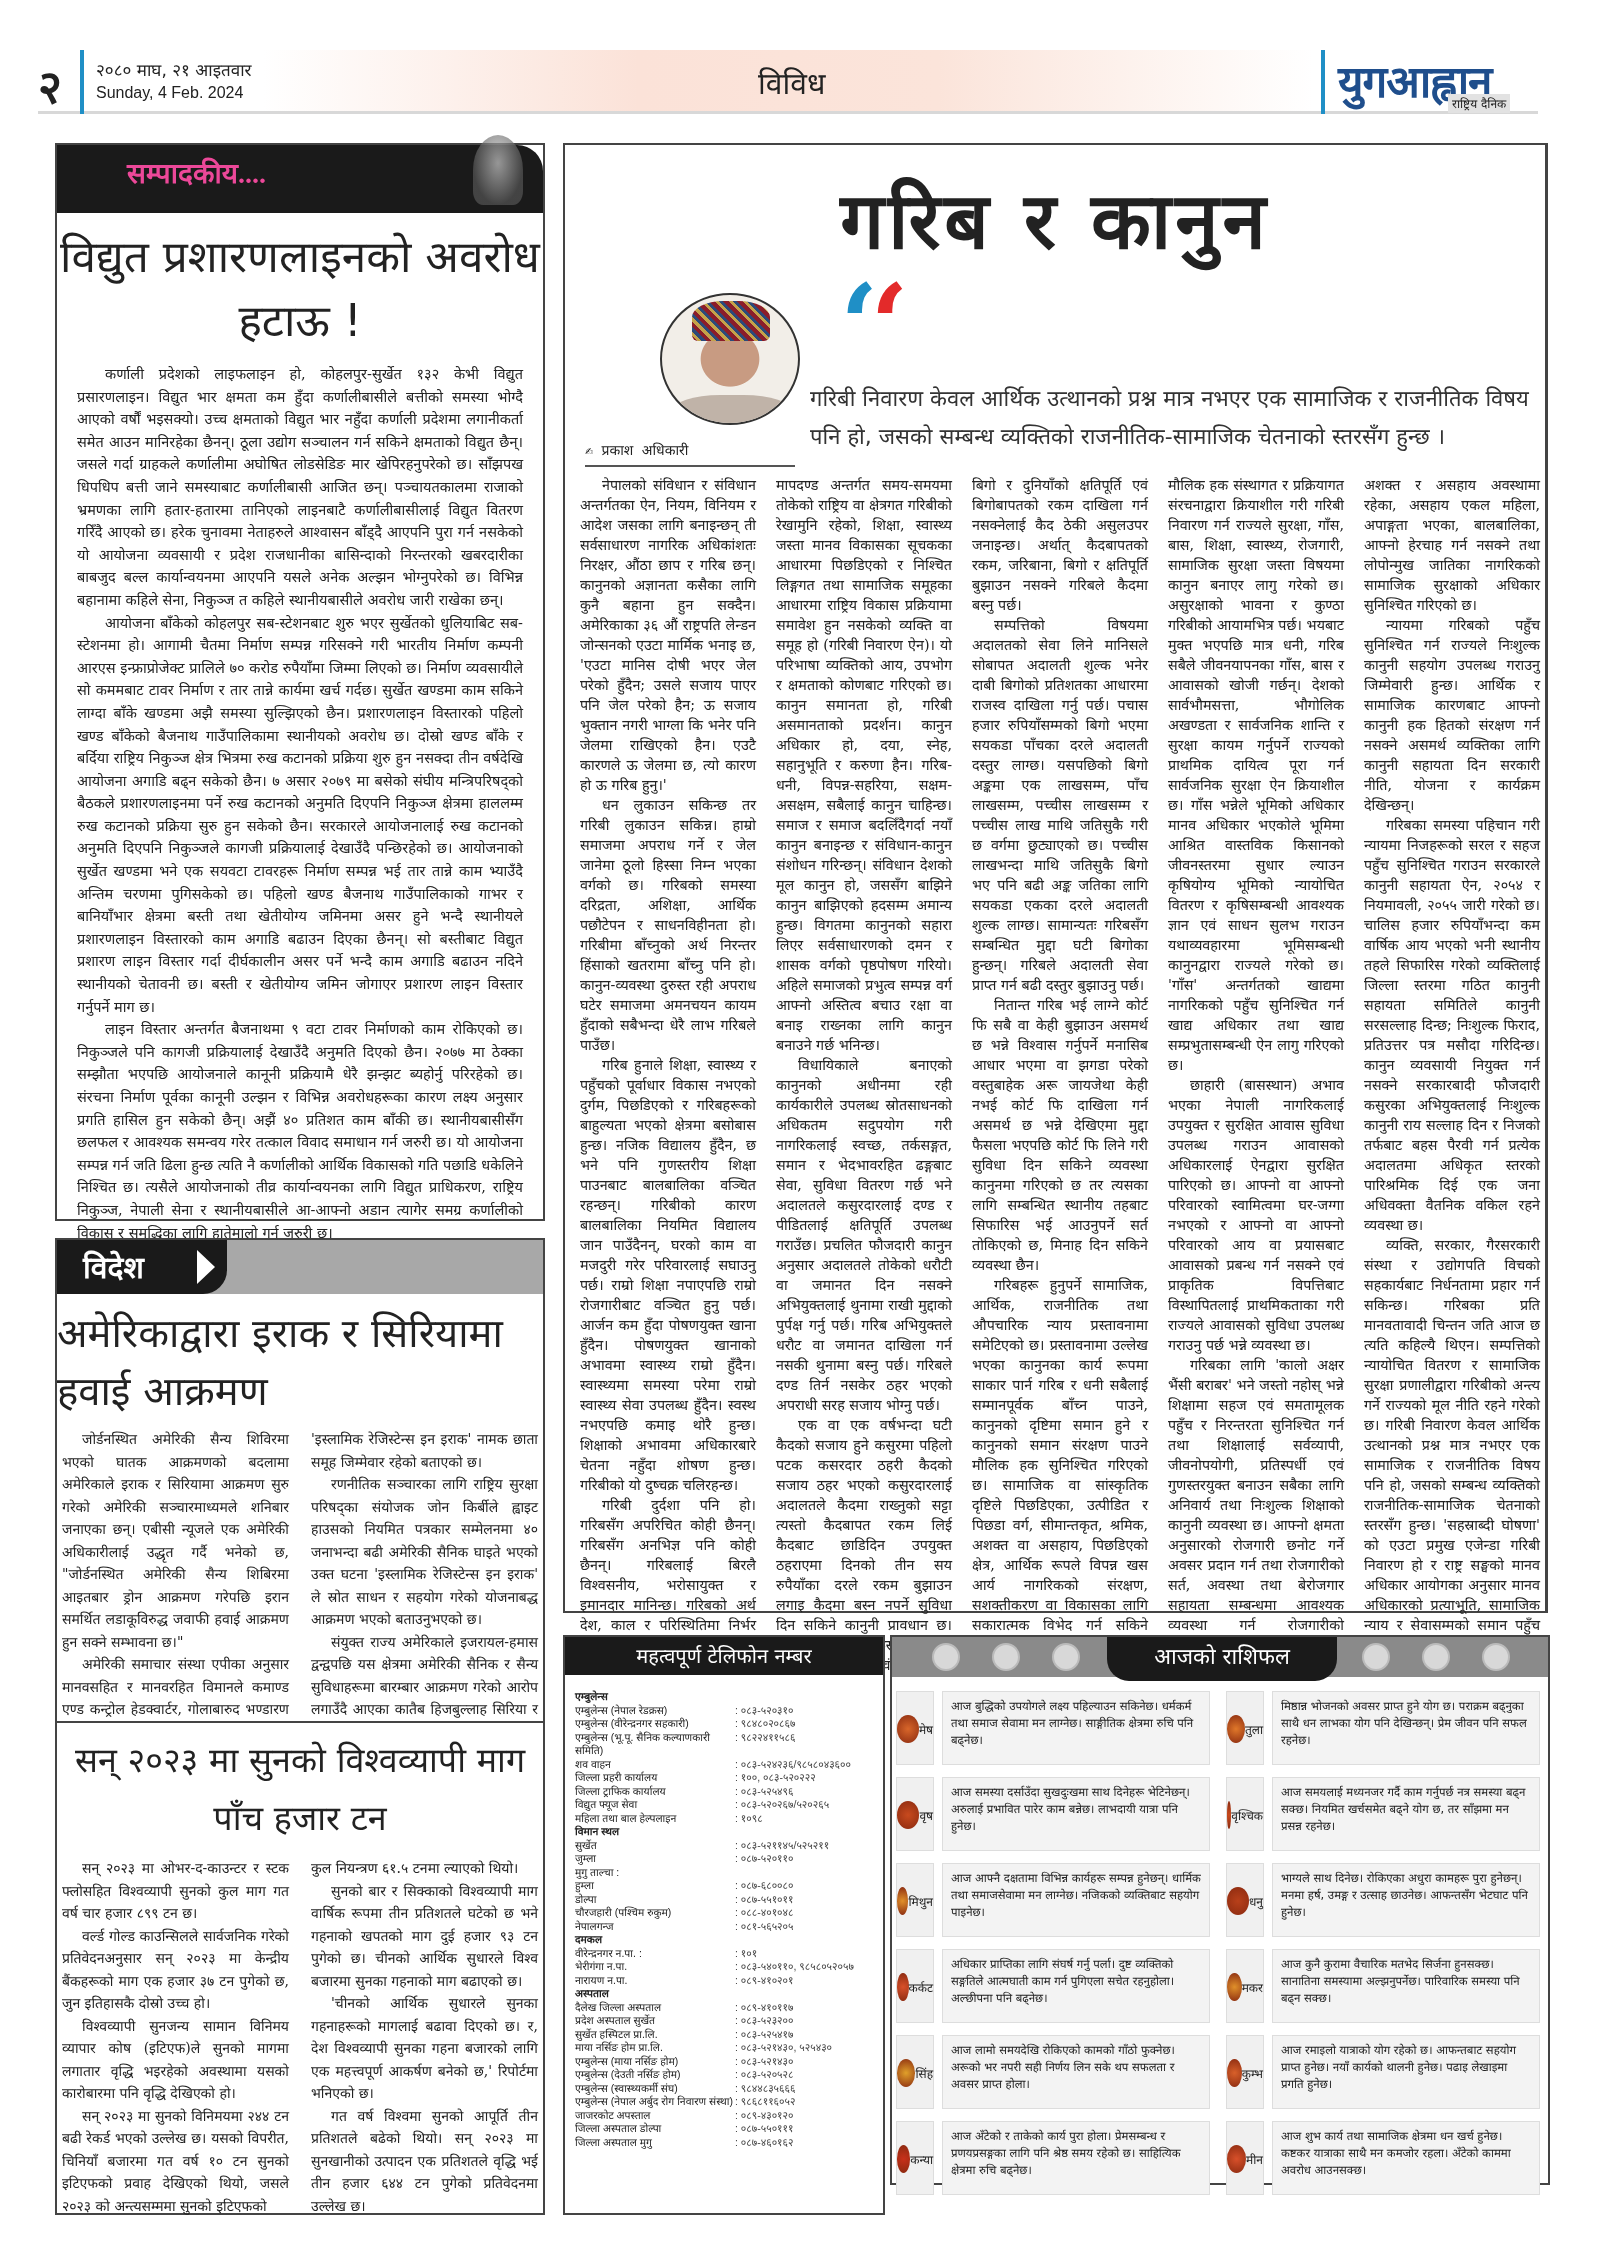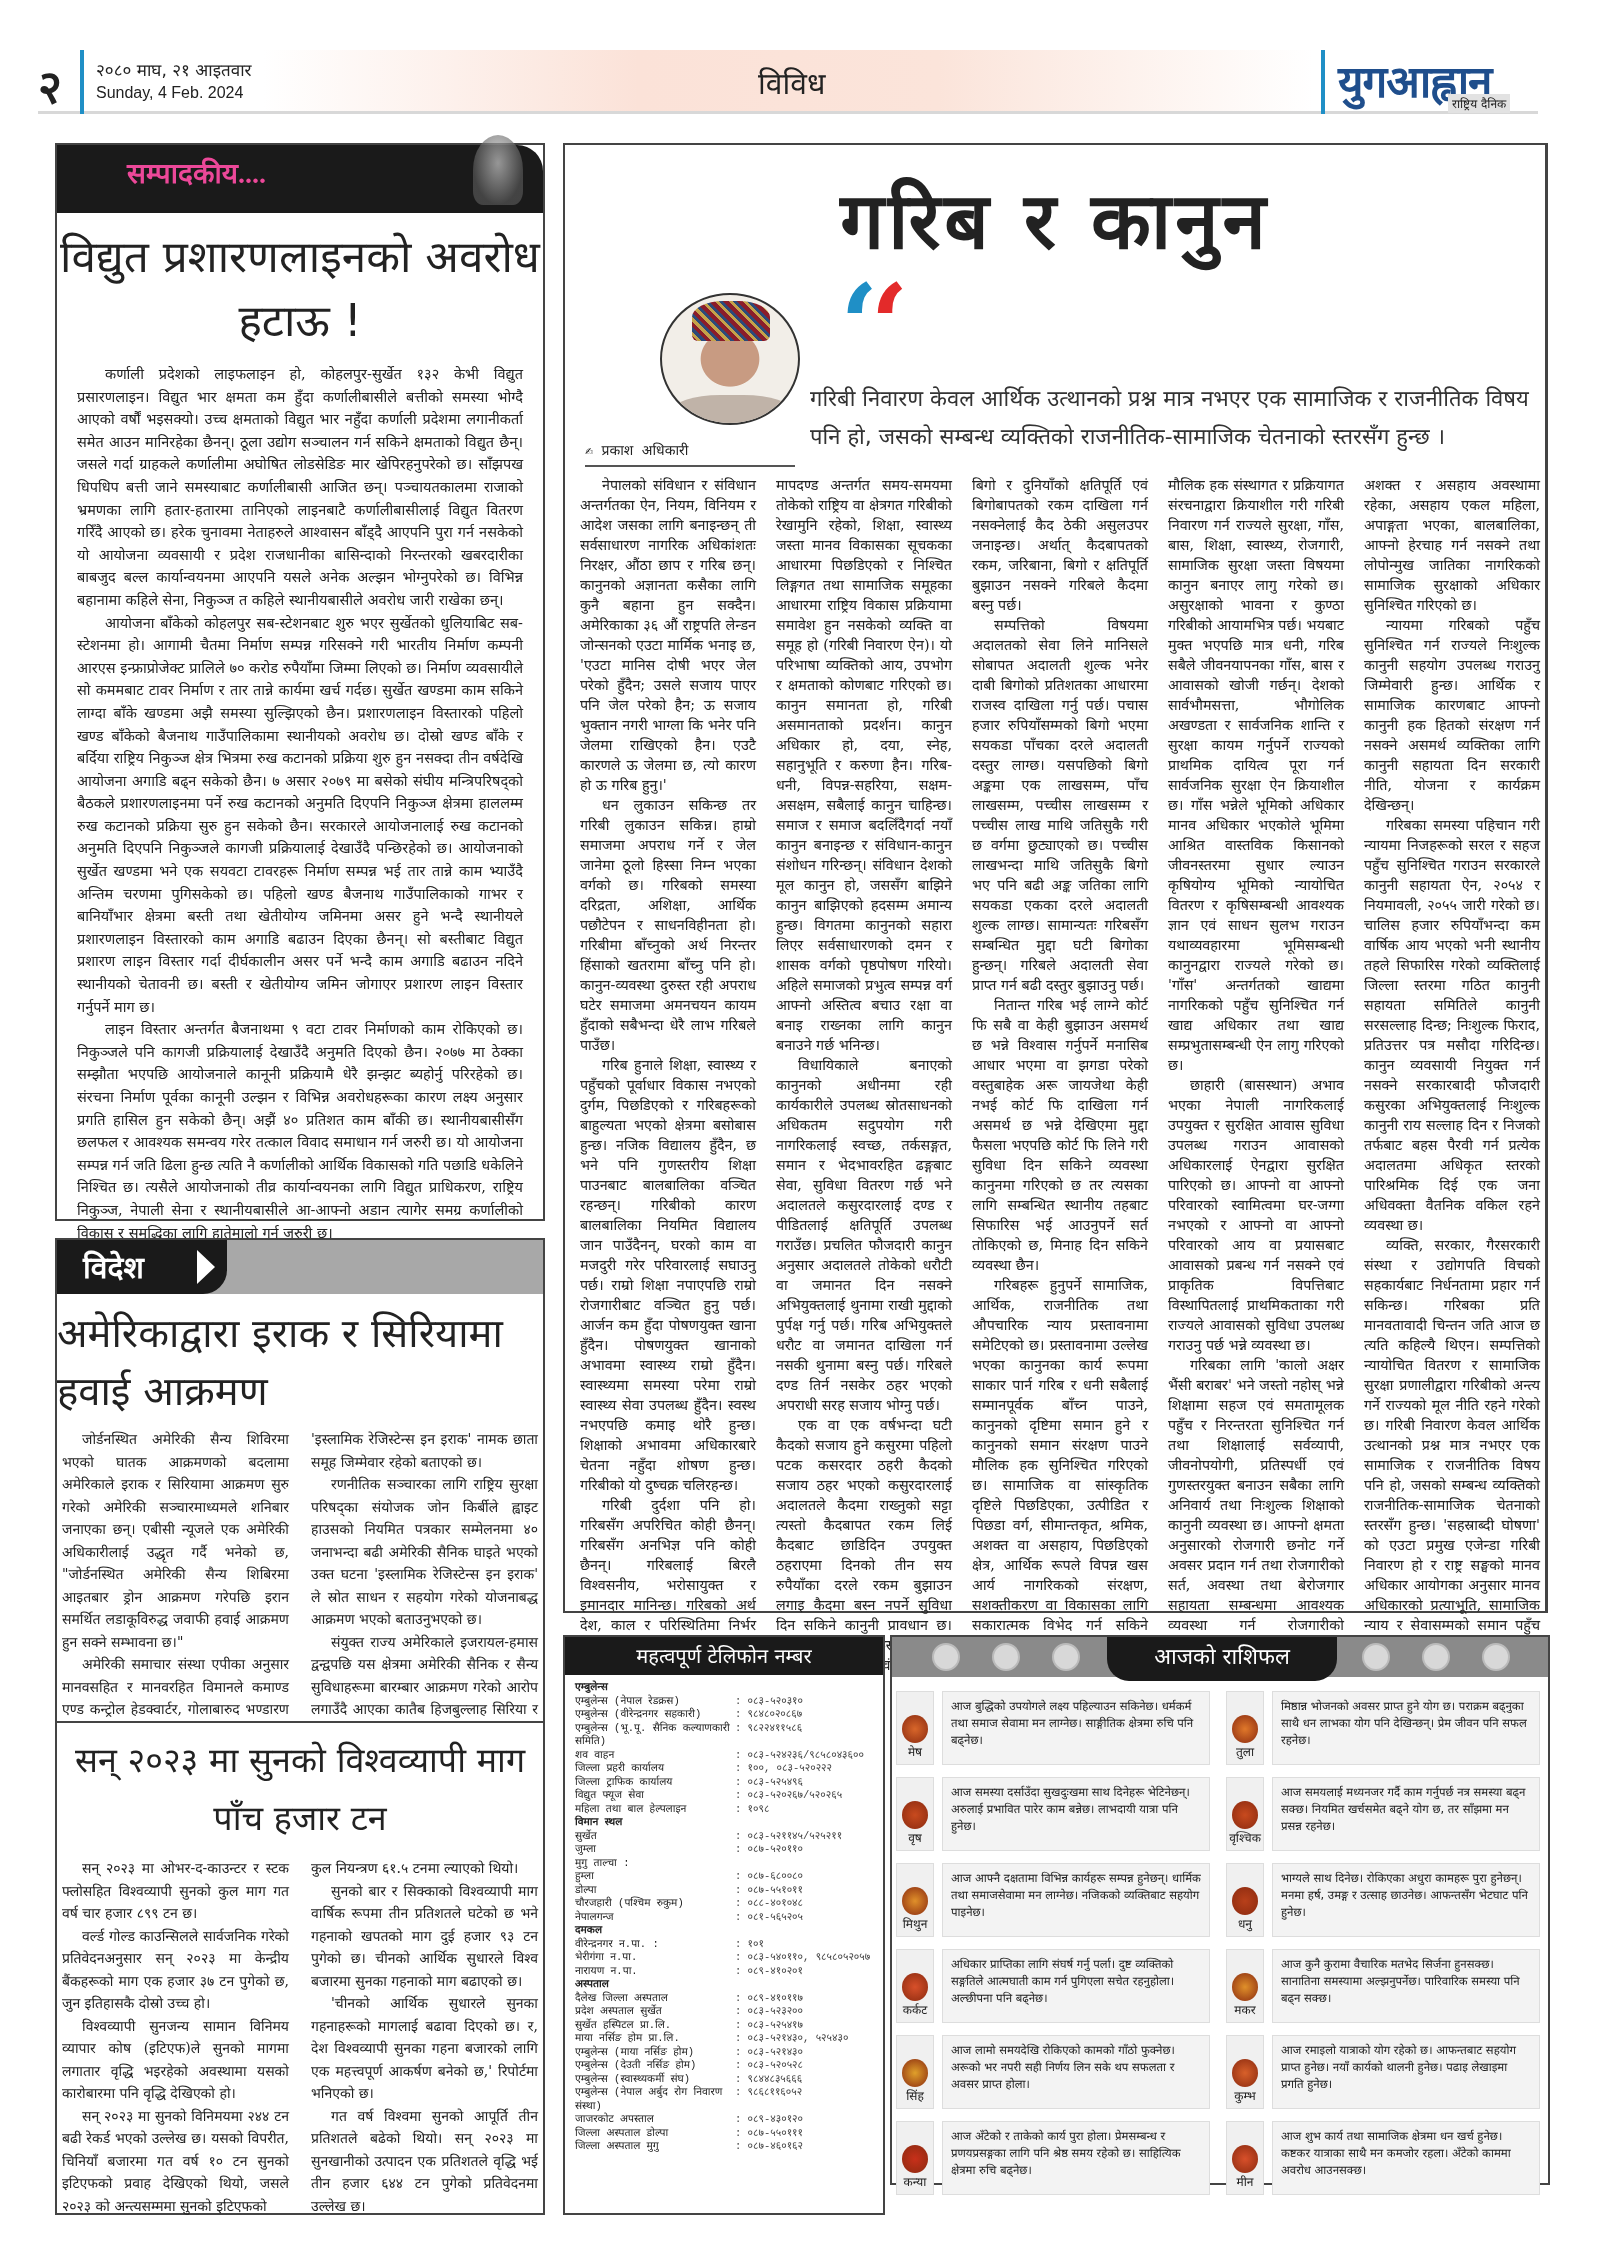--- a/index.html
+++ b/index.html
@@ -47,33 +47,33 @@
 .author{position:absolute;left:20px;top:295px;width:210px;font-size:14px;font-family:Liberation Mono, monospace;border-bottom:2px solid #555;padding-bottom:6px}
 .author .pen{margin-right:8px}
 .pull{position:absolute;left:245px;top:235px;width:730px;text-align:left;font-size:22px;line-height:38px;font-family:"DejaVu Sans",sans-serif;color:#333}
 .artcols{position:absolute;left:15px;top:330px;width:960px;display:flex;gap:20px;font-size:14.3px;line-height:20px;text-align:justify}
 .artcols div{flex:1}
 .artcols p{text-indent:22px}
 .src{text-align:right;font-style:italic;margin-top:4px}
 
 .tel{left:563px;top:1635px;width:322px;height:580px;border:2px solid #444}
 .telhead{height:38px;background:#1a1a1a;color:#fff;text-align:center;font-size:20px;line-height:38px;font-family:"DejaVu Sans",sans-serif}
-.tlist{padding:6px 10px;font-size:10.5px;line-height:13.5px;font-family:Liberation Mono, monospace}
+.tlist{padding:15px 10px;font-size:10.5px;line-height:13.5px;font-family:Liberation Sans, sans-serif}
 .trow{display:flex}
 .trow .n{flex:0 0 160px}
 .trow .v{flex:1;color:#444}
 .tcat{font-weight:bold}
 
 .rash{left:890px;top:1635px;width:660px;height:550px;border:2px solid #444;background:#fff}
 .rashhead{height:40px;background:#8a8a8a;position:relative}
 .rashhead .title{position:absolute;left:215px;top:0;width:230px;height:44px;background:#1a1a1a;color:#fff;border-radius:0 0 22px 22px;text-align:center;font-size:22px;line-height:40px;font-family:"DejaVu Sans",sans-serif}
 .medal{position:absolute;top:6px;width:28px;height:28px;border-radius:50%;background:#d8d8d8;border:2px solid #bbb}
 .rgrid{display:grid;grid-template-columns:1fr 1fr;column-gap:16px;row-gap:12px;padding:14px 8px 0 4px}
 .rcell{display:flex;gap:8px;height:74px}
-.rsign{width:38px;background:#f0f0f0;border:1px solid #ddd;display:flex;flex-direction:column;align-items:center;justify-content:flex-end;padding:6px 0 4px}
+.rsign{width:38px;background:#f0f0f0;border:1px solid #ddd;display:flex;flex-direction:row;align-items:center;justify-content:flex-end;padding:6px 0 4px}
 .rsign .ic{width:26px;height:28px;border-radius:50%;background:radial-gradient(circle,#e07a28,#b8401a)}
 .rsign .nm{font-size:12px;font-family:"DejaVu Sans",sans-serif}
 .rtext{flex:1;background:#f3f3f3;border:1px solid #ddd;font-size:11.5px;line-height:17px;padding:6px 8px;font-family:"DejaVu Sans",sans-serif}
 </style>
 </head>
 <body>
 
 <div class="masthead">
   <div class="pgnum">२</div>
   <div class="pgbar"></div>

